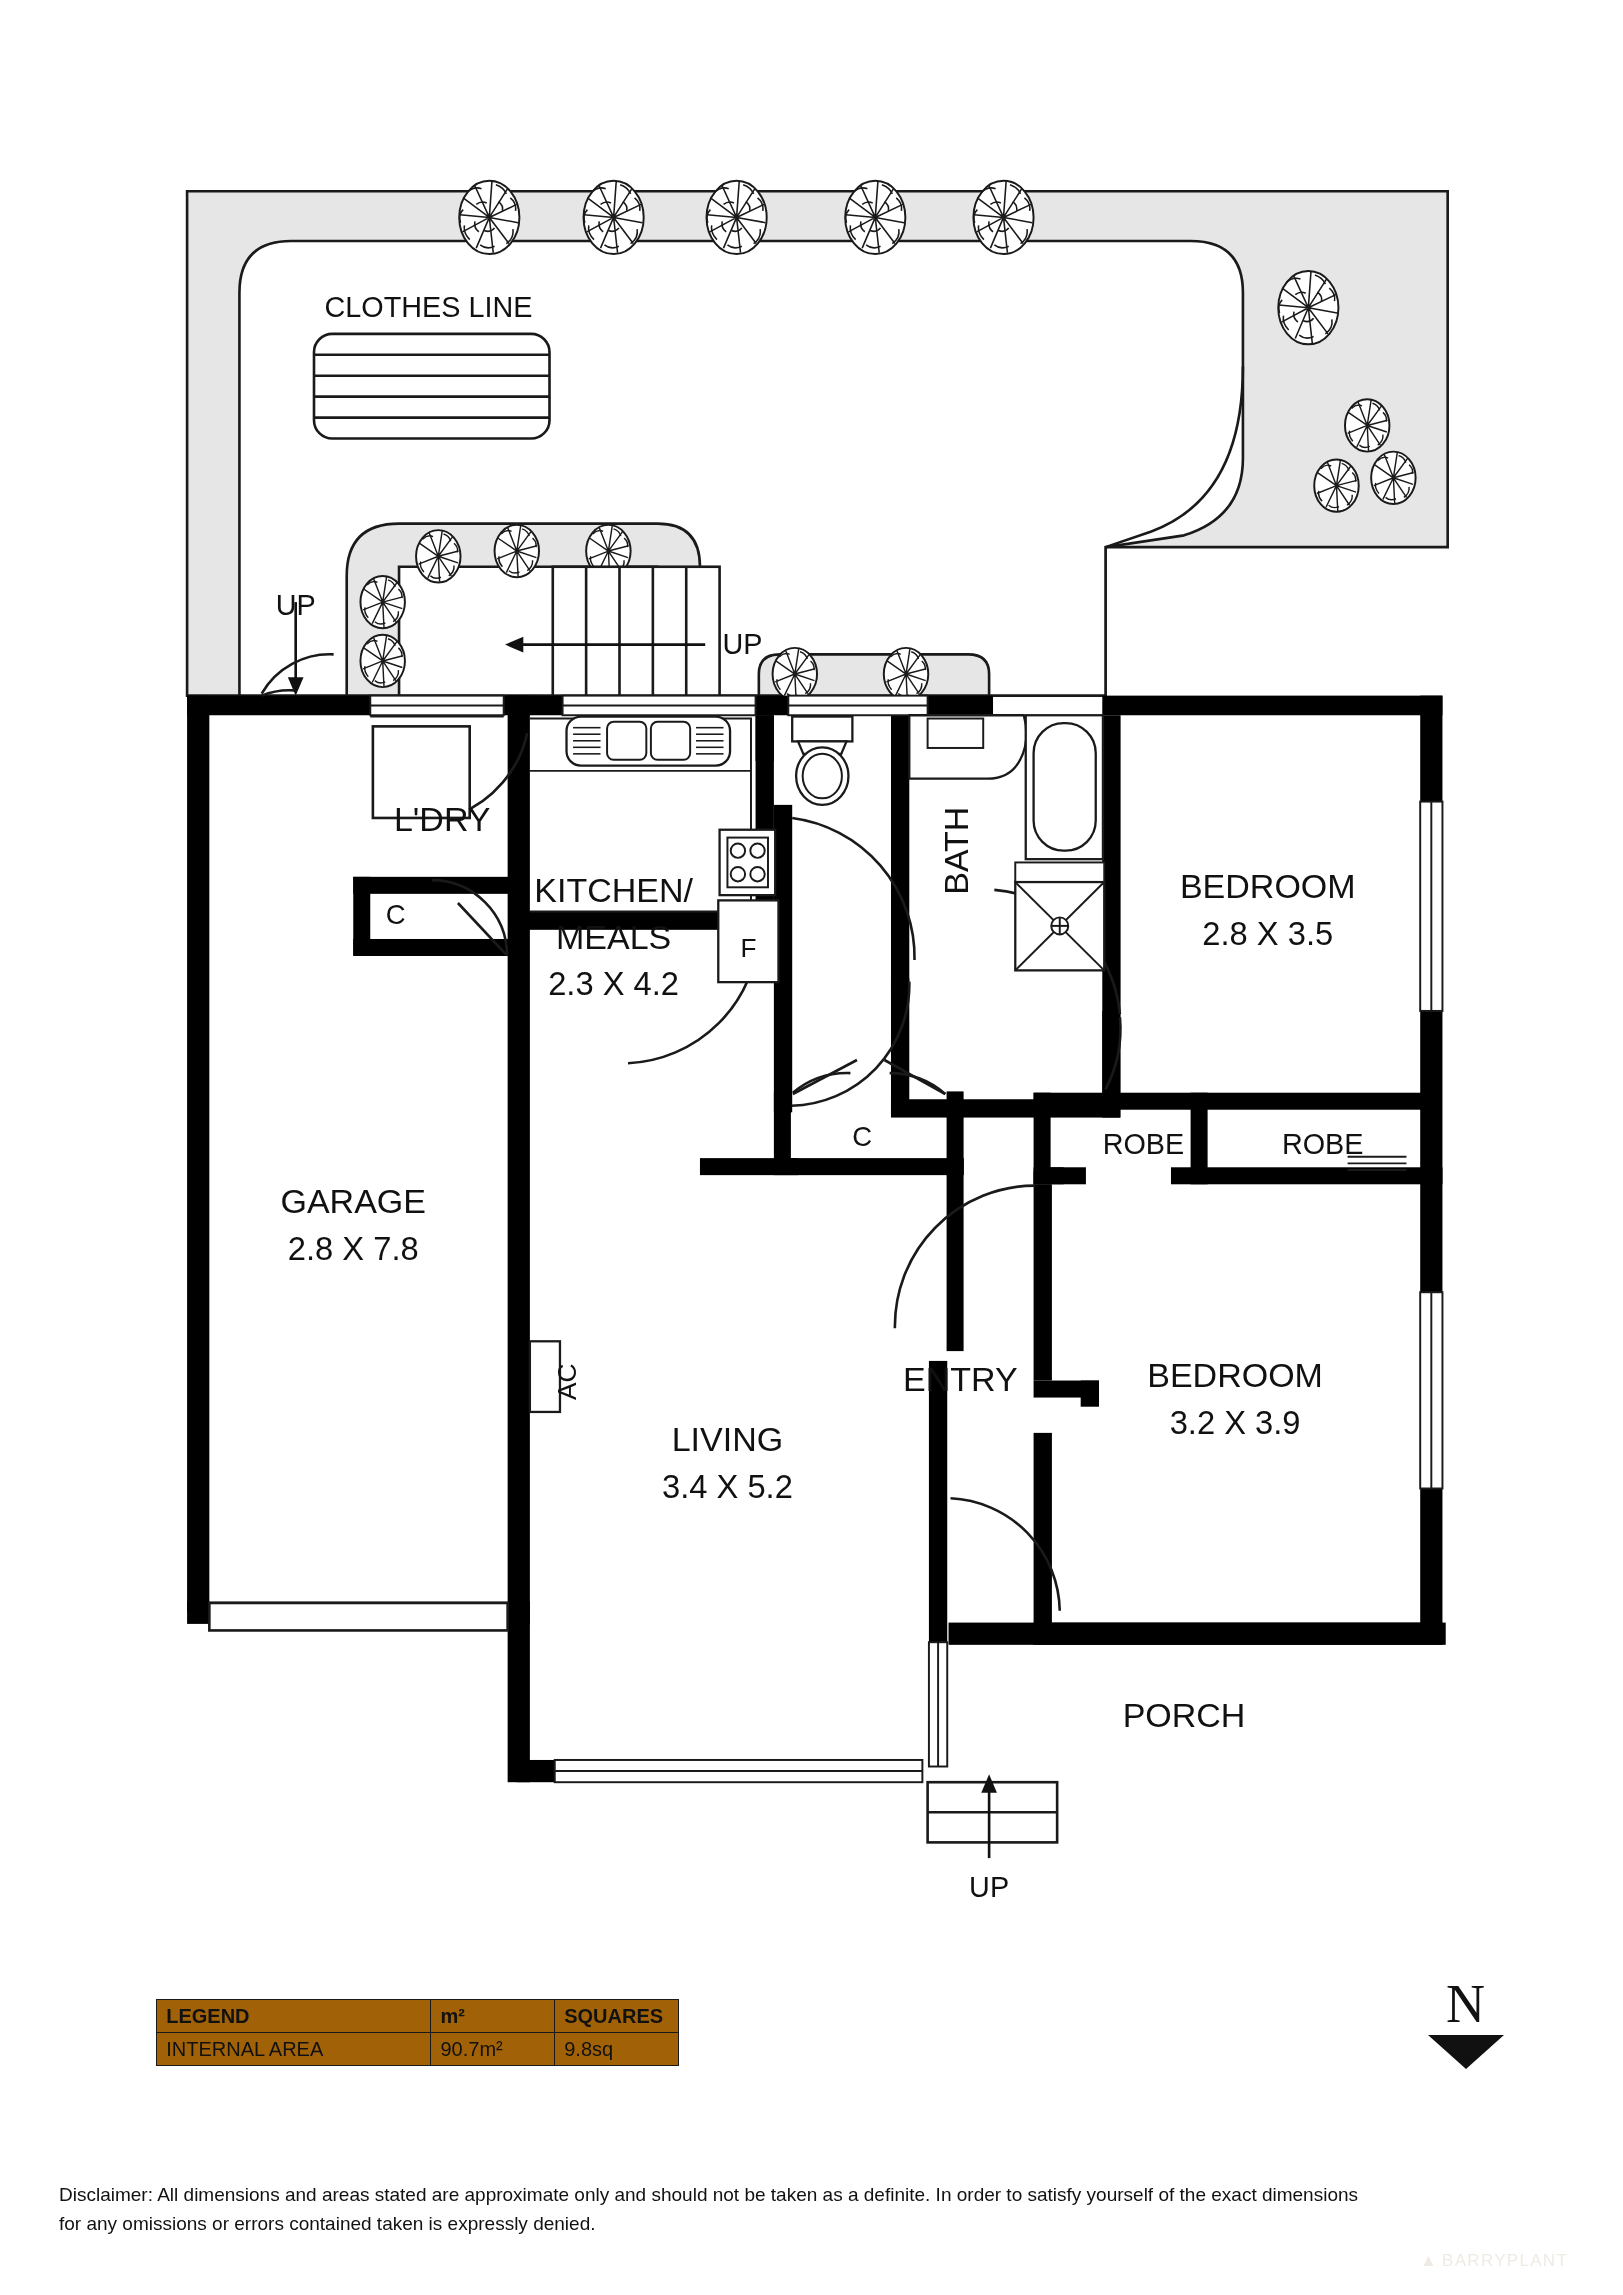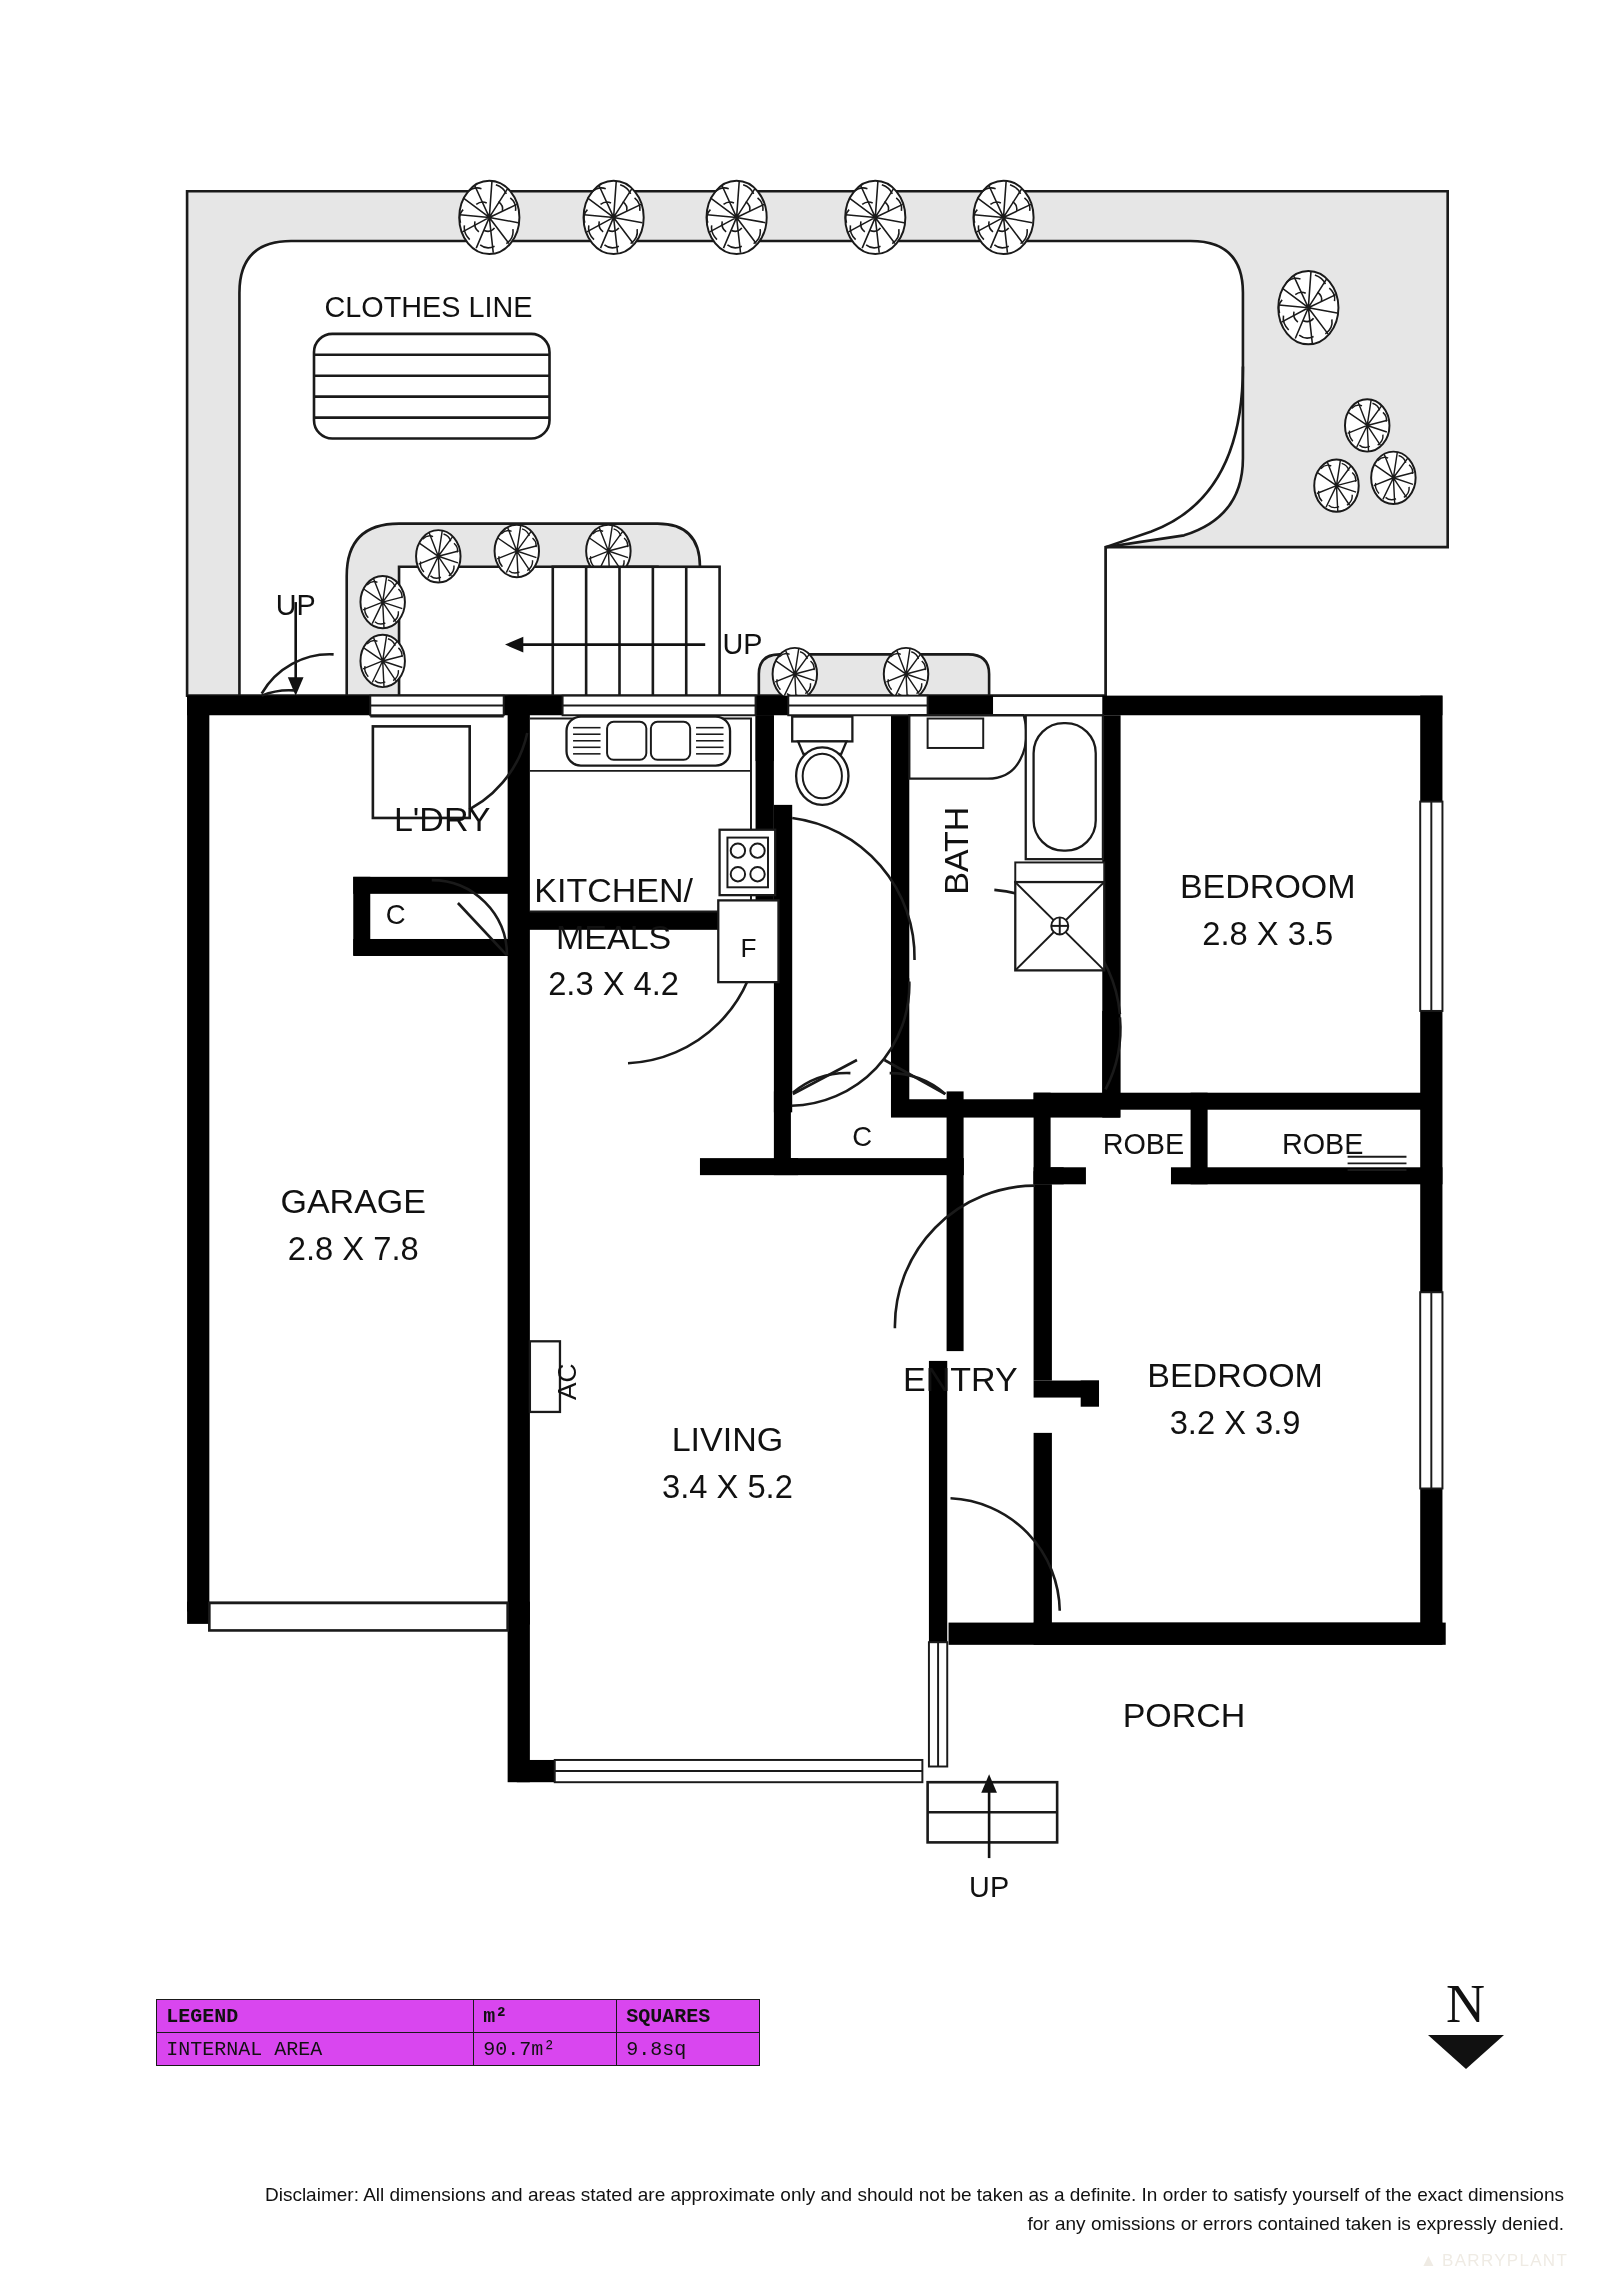--- a/index.html
+++ b/index.html
@@ -29,24 +29,24 @@
     width: 1479px;
     height: 1963px;
   }
   #plan-svg { display: block; width: 1623px; height: 1963px; }
 
   
   #legend-table {
     position: absolute;
     left: 156px;
     top: 1999px;
-    width: 604px;
+    width: 523px;
     border-collapse: collapse;
-    font-family: Liberation Mono, monospace;
-    background: #d946ef;
+    font-family: Liberation Sans, sans-serif;
+    background: #a16207;
   }
   #legend-table td, #legend-table th {
     border: 1.3px solid #1a1a1a;
     padding: 4.6px 9.2px;
     font-size: 20px;
     color: #111;
     font-weight: normal;
     text-align: left;
     line-height: 1.15;
     white-space: nowrap;
@@ -81,21 +81,21 @@
     border-right: 38px solid transparent;
     border-top: 34px solid #111;
   }
 
   
   #disclaimer {
     position: absolute;
     left: 59px;
     top: 2180px;
     width: 1505px;
-    text-align: right;
+    text-align: left;
     font-size: 19px;
     line-height: 1.55;
     color: #111;
     font-family: "Liberation Sans", sans-serif;
   }
   #disclaimer p { margin: 0; }
 
   
   #watermark {
     position: absolute;

